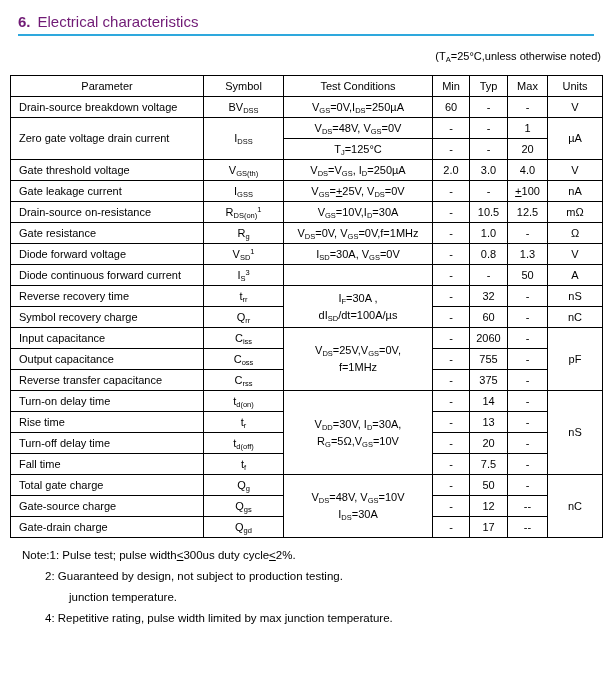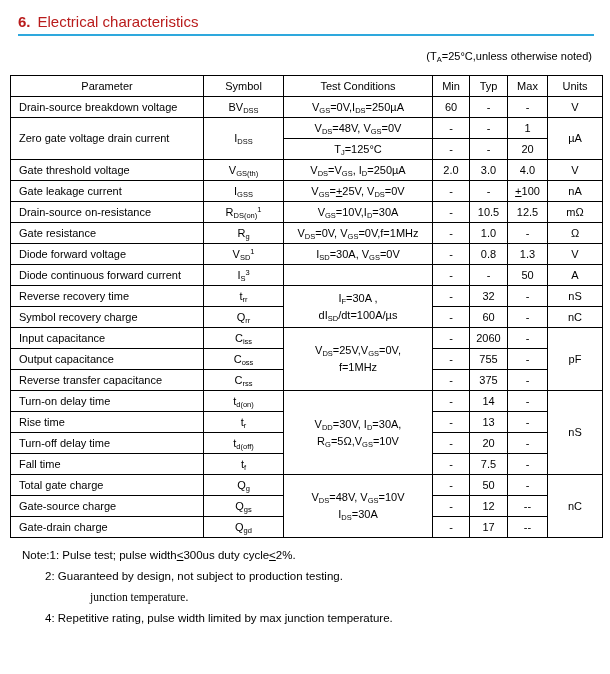--- a/index.html
+++ b/index.html
@@ -4,28 +4,28 @@
 <style>
   html,body{margin:0;padding:0;}
   body{
     width:610px;height:674px;position:relative;background:#ffffff;
     font-family:"Liberation Sans",sans-serif;color:#000;
     -webkit-font-smoothing:antialiased;
   }
   
   .section-title{
     position:absolute;left:18px;top:13px;width:576px;
-    color:#b91c1c;border-bottom:2px solid #2ea8dd;
+    color:#701a75;border-bottom:2px solid #2ea8dd;
     font-size:15px;padding-bottom:4px;
   }
   .section-title .num{font-weight:bold;}
   .section-title .sep{font-weight:bold;margin-right:7px;}
   
   .table-note{
-    position:absolute;top:50px;right:18px;font-size:11px;color:#000;
+    position:absolute;top:50px;right:9px;font-size:11px;color:#000;
   }
   
   table.echar{
     position:absolute;left:10px;top:75px;width:592px;
     border-collapse:collapse;table-layout:fixed;
     font-size:11px;
   }
   table.echar th, table.echar td{
     border:1px solid #000;height:20px;padding:0 2px;
     text-align:center;vertical-align:middle;font-weight:normal;
@@ -34,21 +34,21 @@
   table.echar td.param{text-align:left;padding-left:8px;}
   table.echar td.multi{white-space:normal;line-height:17px;}
   sub{font-size:7.5px;vertical-align:-2px;line-height:0;}
   sup{font-size:7.5px;vertical-align:4px;line-height:0;}
   .ul{text-decoration:underline;}
   
   .notes{position:absolute;left:0;top:545px;width:610px;font-size:11.5px;}
   .note-line{line-height:21px;white-space:nowrap;}
   .indent-0{padding-left:22px;}
   .indent-1{padding-left:45px;}
-  .indent-2{padding-left:90px;font-family:Liberation Serif, serif;}
+  .indent-2{padding-left:69px;}
 </style>
 </head>
 <body>
 
 <div class="section-title">
   <span class="num">6</span><span class="sep">.</span><span>Electrical characteristics</span>
 </div>
 
 <div class="table-note">(T<sub>A</sub>=25°C,unless otherwise noted)</div>
 

